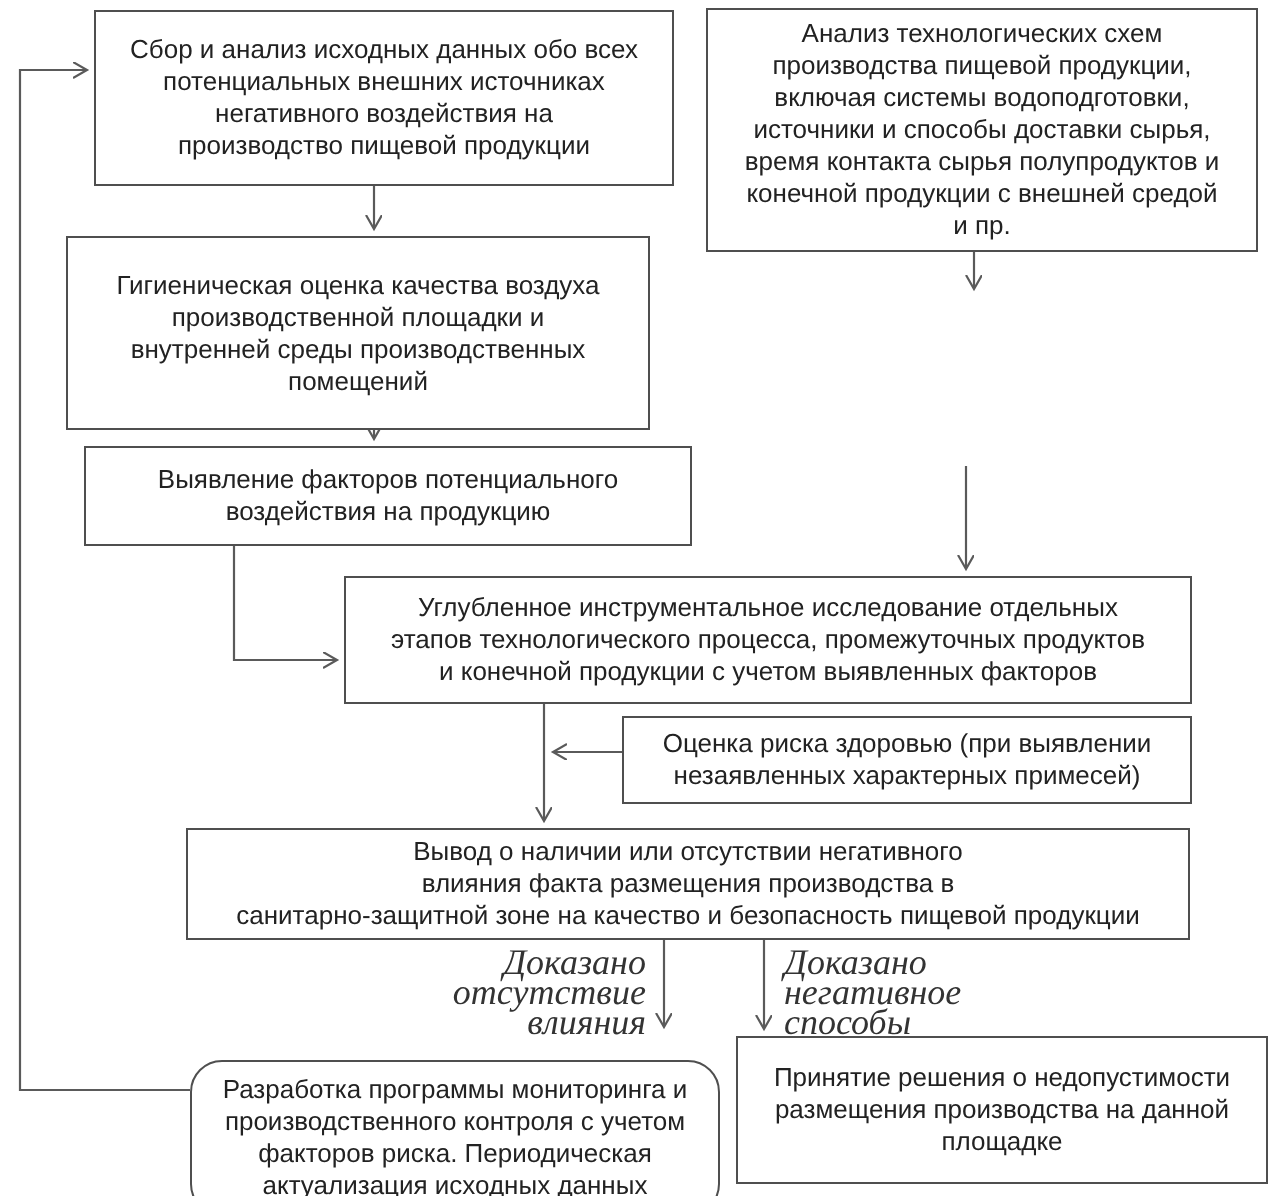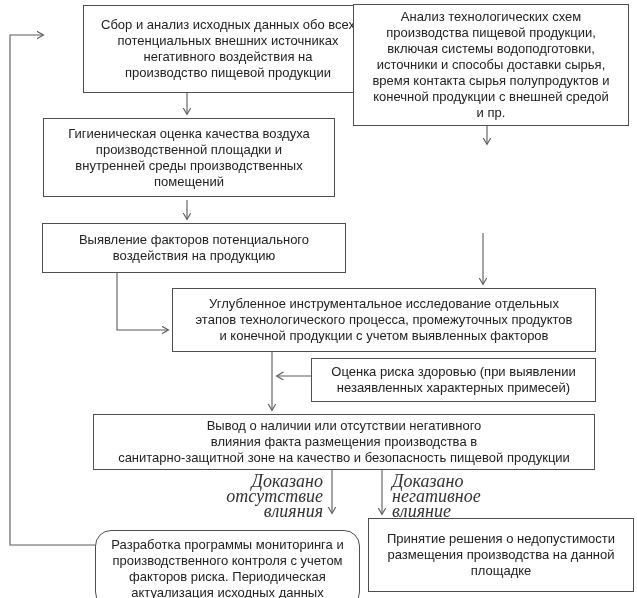--- a/index.html
+++ b/index.html
@@ -59,34 +59,34 @@
       <path d="M483,233 L483,284" marker-end="url(#arrow)"></path>
       <path d="M117,273 L117,330 L168,330" marker-end="url(#arrow)"></path>
       <path d="M272,352 L272,410" marker-end="url(#arrow)"></path>
       <path d="M311,376 L277,376" marker-end="url(#arrow)"></path>
       <path d="M332,470 L332,513" marker-end="url(#arrow)"></path>
       <path d="M382,470 L382,514" marker-end="url(#arrow)"></path>
       <path d="M95,545 L10,545 L10,35 L43,35" marker-end="url(#arrow)"></path>
     </g>
   </svg>
 
-  <div class="box" style="left:47px; top:5px; width:290px; height:88px;margin-left:36px;">Сбор и анализ исходных данных обо всех
+  <div class="box" style="left:47px; top:5px; width:290px; height:88px;">Сбор и анализ исходных данных обо всех
 потенциальных внешних источниках
 негативного воздействия на
 производство пищевой продукции</div>
 
   <div class="box" style="left:353px; top:4px; width:276px; height:122px;">Анализ технологических схем
 производства пищевой продукции,
 включая системы водоподготовки,
 источники и способы доставки сырья,
 время контакта сырья полупродуктов и
 конечной продукции с внешней средой
 и пр.</div>
 
-  <div class="box" style="left:43px; top:118px; width:292px; height:79px;">Гигиеническая оценка качества воздуха
+  <div class="box" style="left:33px; top:118px; width:292px; height:97px;">Гигиеническая оценка качества воздуха
 производственной площадки и
 внутренней среды производственных
 помещений</div>
 
 
   <div class="box" style="left:42px; top:223px; width:304px; height:50px;">Выявление факторов потенциального
 воздействия на продукцию</div>
 
   <div class="box" style="left:172px; top:288px; width:424px; height:64px;">Углубленное инструментальное исследование отдельных
 этапов технологического процесса, промежуточных продуктов
@@ -105,15 +105,15 @@
 актуализация исходных данных</div>
 
   <div class="box" style="left:368px; top:518px; width:266px; height:74px;">Принятие решения о недопустимости
 размещения производства на данной
 площадке</div>
 
   <div class="flow-label" style="left:163px; top:474px; width:160px; text-align:right;">Доказано отсутствие
 влияния</div>
 
   <div class="flow-label" style="left:392px; top:474px; width:160px; text-align:left;">Доказано негативное
-влияние</div>
+способы</div>
 
 </div>
 
 </body></html>

